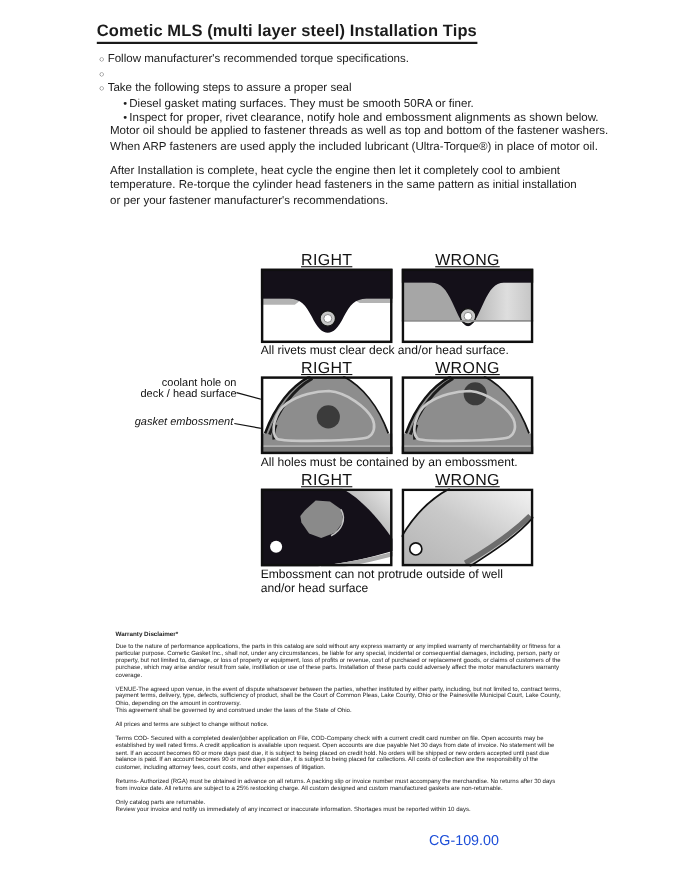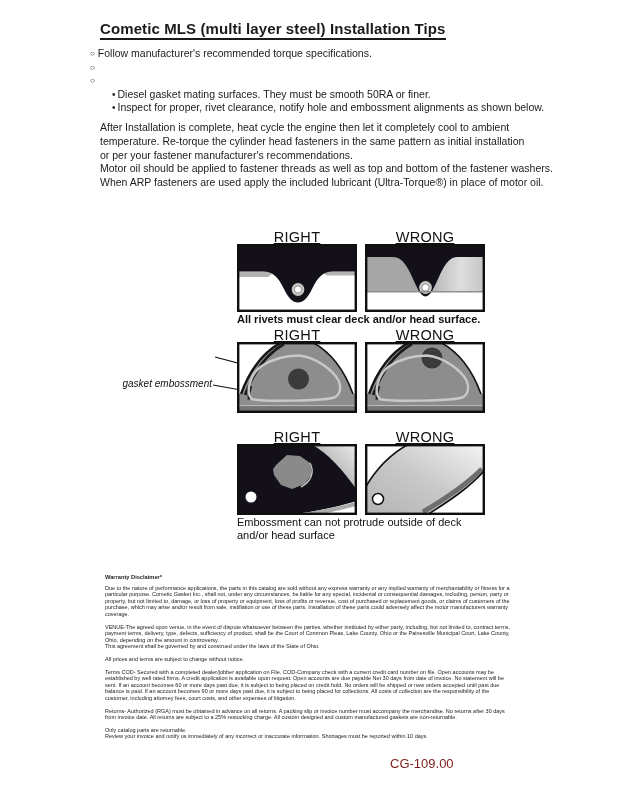--- a/index.html
+++ b/index.html
@@ -4,21 +4,21 @@
 <style>
   html,body{margin:0;padding:0;background:#ffffff;}
   .page{
     position:relative;width:618px;height:800px;background:#ffffff;overflow:hidden;
     font-family:"Liberation Sans","DejaVu Sans",sans-serif;color:var(--ink,#1b1b1b);
   }
   .pre{white-space:pre-line;}
 
   
   .top-block{position:absolute;left:88px;top:20px;width:470px;}
-  .doc-title{margin-left:12px;display:inline-block;font-size:15px;font-weight:700;
+  .doc-title{margin-left:0;display:inline-block;font-size:15px;font-weight:700;
     border-bottom:2px solid #1a1a1a;padding-bottom:1px;letter-spacing:.1px;}
   .bullets{margin-top:7px;font-size:10.5px;line-height:13.5px;}
   .bullet{display:flex;align-items:flex-start;}
   .b-icon{font-size:8px;line-height:13.5px;margin:0 3px 0 2px;}
   .sub-bullet{display:flex;align-items:flex-start;margin-left:24px;}
   .d-icon{font-size:10px;line-height:13.5px;margin-right:2px;}
 
   
   .diesel-block{position:absolute;left:100px;top:113px;width:458px;}
   .diesel-heading{font-size:12.5px;font-weight:700;margin:0 0 8px 0;}
@@ -42,57 +42,58 @@
   .dg-loop{fill:none;stroke:var(--loop_gray,#c8c8c8);stroke-width:2.4px;}
   .dg-hole{fill:var(--hole_gray,#3b3b3b);}
   .dg-band{fill:var(--band_gray,#757575);}
 
   
   .disclaimer{position:absolute;left:105px;top:574px;width:409px;
     font-size:5.5px;line-height:6.6px;letter-spacing:0;color:#222;}
   .disclaimer h4{margin:0 0 4px 0;font-size:5.7px;font-weight:700;}
   .disclaimer p{margin:0 0 6px 0;}
 
-  .footer-num{position:absolute;left:390px;top:756px;font-size:13px;color:#7f1d1d;}
+  .footer-num{position:absolute;left:390px;top:756px;font-size:13px;color:#1d4ed8;}
 </style>
 </head>
 <body>
 
 <div class="page">
 
   <div class="top-block">
     <div class="doc-title">Cometic MLS (multi layer steel) Installation Tips</div>
     <div class="bullets">
       <div class="bullet">
         <span class="b-icon">○</span>
         <span>Follow manufacturer's recommended torque specifications.</span>
       </div>
       <div class="bullet">
         <span class="b-icon">○</span>
       </div>
       <div class="bullet">
         <span class="b-icon">○</span>
+        <span>Take the following steps to assure a proper seal</span>
       </div>
       <div class="sub-bullet">
         <span class="d-icon">•</span>
         <span>Diesel gasket mating surfaces.  They must be smooth 50RA or finer.</span>
       </div>
       <div class="sub-bullet">
         <span class="d-icon">•</span>
         <span>Inspect for proper, rivet clearance, notify hole and embossment alignments as shown below.</span>
       </div>
     </div>
   </div>
 
   <div class="diesel-block">
+    <p class="pre">Motor oil should be applied to fastener threads as well as top and bottom of the fastener washers.
+When ARP fasteners are used apply the included lubricant (Ultra-Torque®) in place of motor oil.</p>
     <p class="pre diesel-p2">After Installation is complete, heat cycle the engine then let it completely cool to ambient
 temperature. Re-torque the cylinder head fasteners in the same pattern as initial installation
 or per your fastener manufacturer's recommendations.</p>
-    <p class="pre">Motor oil should be applied to fastener threads as well as top and bottom of the fastener washers.
-When ARP fasteners are used apply the included lubricant (Ultra-Torque®) in place of motor oil.</p>
   </div>
 
   <div class="dg-label" style="left:237px;top:229px;">RIGHT</div>
   <div class="dg-label" style="left:365px;top:229px;">WRONG</div>
 
   <div class="panel" style="left:237px;top:244px;">
     <svg width="120" height="68" viewBox="0 0 120 68">
       <rect width="120" height="68" fill="#ffffff"></rect>
       <polygon class="dg-deck" points="0,27.5 38,27.5 31,33 0,33"></polygon>
       <polygon class="dg-deck" points="120,27.5 83,27.5 90,31.5 120,31.5"></polygon>
@@ -119,25 +120,27 @@
       <circle cx="60.5" cy="43.5" r="7" fill="#c6c6c6" stroke="#111" stroke-width="1.2"></circle>
       <circle cx="60.5" cy="43.5" r="3.6" fill="#ffffff" stroke="#7d7d7d" stroke-width="0.8"></circle>
       <rect x="0" y="53" width="120" height="15" fill="#ffffff"></rect>
       <rect x="0" y="47.5" width="46" height="6" fill="#ffffff"></rect>
       <rect x="74.5" y="47.5" width="45.5" height="6" fill="#ffffff"></rect>
       <line x1="0" y1="47.7" x2="120" y2="47.7" stroke="#8f8f8f" stroke-width="1.4"></line>
       <rect class="dg-frame" x="1.2" y="1.2" width="117.6" height="65.6"></rect>
     </svg>
   </div>
 
-  <div class="dg-caption" style="left:237px;top:313px;font-weight:bold;">All rivets must clear deck and/or head surface.</div>
+  <div class="dg-caption" style="left:237px;top:313px;">All rivets must clear deck and/or head surface.</div>
 
   <div class="dg-label" style="left:237px;top:327px;">RIGHT</div>
   <div class="dg-label" style="left:365px;top:327px;">WRONG</div>
 
+  <div class="annot pre" style="right:403px;top:344px;width:120px;">coolant hole on
+deck / head surface</div>
   <div class="annot" style="right:406px;top:379px;width:120px;font-style:italic;">gasket embossment</div>
 
   <svg class="leader" width="200" height="60" viewBox="0 0 200 60">
     <line x1="110" y1="17" x2="193" y2="39" stroke="#111" stroke-width="1.1"></line>
     <line x1="108" y1="45" x2="147" y2="52" stroke="#111" stroke-width="1.1"></line>
   </svg>
 
   <div class="panel" style="left:237px;top:342px;">
     <svg width="120" height="71" viewBox="0 0 120 71">
       <rect class="dg-body" width="120" height="71"></rect>
@@ -165,20 +168,21 @@
       <path d="M47,2 C31,11 17,29 8,53" fill="none" stroke="#1c1c1c" stroke-width="2.6"></path>
       <path d="M14,44 C12,49 11.5,53.5 12,57.5" fill="none" stroke="#1c1c1c" stroke-width="2.6"></path>
       <circle class="dg-hole" cx="67" cy="16" r="10.5"></circle>
       <path class="dg-loop" d="M15,57 C8,51 13,32 24,24.5 C35,17 50,13.5 62,13.5 C79,15 96,28.5 101.5,38.5 C104.5,45 103.5,52.5 97.5,55.5 C87,58.8 25,60 15,57 Z"></path>
       <rect class="dg-band" x="0" y="64" width="120" height="7"></rect>
       <line x1="0" y1="63.6" x2="120" y2="63.6" stroke="#bdbdbd" stroke-width="1"></line>
       <rect class="dg-frame" x="1.2" y="1.2" width="117.6" height="68.6"></rect>
     </svg>
   </div>
 
+  <div class="dg-caption" style="left:237px;top:415px;">All holes must be contained by an embossment.</div>
 
   <div class="dg-label" style="left:237px;top:429px;">RIGHT</div>
   <div class="dg-label" style="left:365px;top:429px;">WRONG</div>
 
   <div class="panel" style="left:237px;top:444px;">
     <svg width="120" height="71" viewBox="0 0 120 71">
       <defs>
         <linearGradient id="g3r" x1="0" y1="1" x2="1" y2="0">
           <stop offset="0" stop-color="#8f8f8f"></stop>
             <stop offset="1" stop-color="#ececec"></stop>
@@ -207,21 +211,21 @@
       <rect width="120" height="71" fill="#ffffff"></rect>
       <path d="M44,0 C27,9 11,25 0,44 L0,71 H62 C84,57 104,44 120,26 L120,0 Z" fill="url(#g3w)"></path>
       <path d="M58,68 C80,55 100,42 117,25" fill="none" stroke="#6e6e6e" stroke-width="5"></path>
       <path d="M62,71 C84,57 104,44 120,26" fill="none" stroke="#111" stroke-width="1.6"></path>
       <path d="M44,0 C27,9 11,25 0,44" fill="none" stroke="#111" stroke-width="1.6"></path>
       <circle cx="13" cy="55" r="5.5" fill="#ffffff" stroke="#111" stroke-width="1.5"></circle>
       <rect class="dg-frame" x="1.2" y="1.2" width="117.6" height="68.6"></rect>
     </svg>
   </div>
 
-  <div class="dg-caption pre" style="left:237px;top:516px;">Embossment can not protrude outside of deck
+  <div class="dg-caption pre" style="left:237px;top:516px;">Embossment can not protrude outside of well
 and/or head surface</div>
 
   <div class="disclaimer">
     <h4>Warranty Disclaimer*</h4>
     <p>Due to the nature of performance applications, the parts in this catalog are sold without any express warranty or any implied warranty of merchantability or fitness for a particular purpose.  Cometic Gasket Inc., shall not, under any circumstances, be liable for any special, incidental or consequential damages, including, person, party or property, but not limited to, damage, or loss of property or equipment, loss of profits or revenue, cost of purchased or replacement goods, or claims of customers of the purchase, which may arise and/or result from sale, instillation or use of these parts.  Installation of these parts could adversely affect the motor manufacturers warranty coverage.</p>
     <p class="pre">VENUE-The agreed upon venue, in the event of dispute whatsoever between the parties, whether instituted by either party, including, but not limited to, contract terms, payment terms, delivery, type, defects, sufficiency of product, shall be the Court of Common Pleas, Lake County, Ohio or the Painesville Municipal Court, Lake County, Ohio, depending on the amount in controversy.
 This agreement shall be governed by and construed under the laws of the State of Ohio.</p>
     <p>All prices and terms are subject to change without notice.</p>
     <p>Terms COD- Secured with a completed dealer/jobber application on File, COD-Company check with a current credit card number on file.  Open accounts may be established by well rated firms.  A credit application is available upon request.  Open accounts are due payable Net 30 days from date of invoice.  No statement will be sent.  If an account becomes 60 or more days past due, it is subject to being placed on credit hold.  No orders will be shipped or new orders accepted until past due balance is paid.  If an account becomes 90 or more days past due, it is subject to being placed for collections.  All costs of collection are the responsibility of the customer, including attorney fees, court costs, and other expenses of litigation.</p>
     <p>Returns- Authorized (RGA) must be obtained in advance on all returns.  A packing slip or invoice number must accompany the merchandise.  No returns after 30 days from invoice date.  All returns are subject to a 25% restocking charge.  All custom designed and custom manufactured gaskets are non-returnable.</p>

